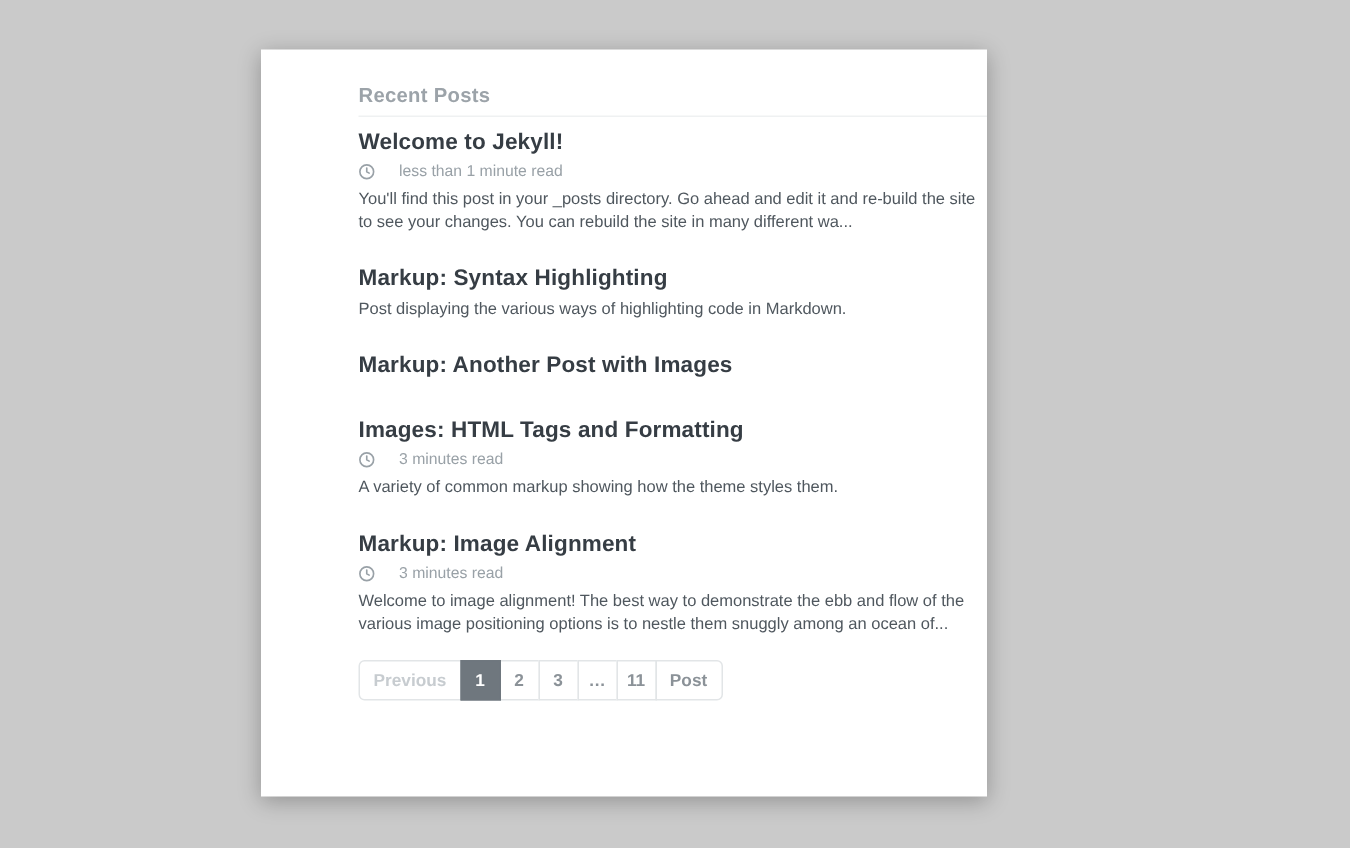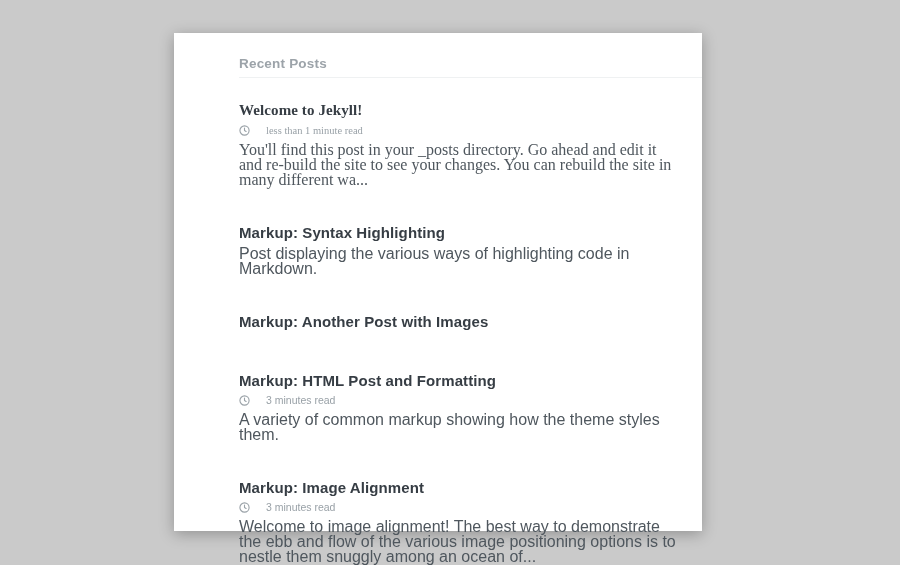--- a/index.html
+++ b/index.html
@@ -7,37 +7,37 @@
   body {
     background: #cacaca;
     font-family: "Liberation Sans", "DejaVu Sans", sans-serif;
     position: relative;
     overflow: hidden;
   }
   .page-card {
     position: absolute;
     left: 174px;
     top: 33px;
-    width: 528px;
+    width: 484px;
     height: 498px;
     background: #ffffff;
     box-shadow: 0 3px 14px rgba(0,0,0,0.28);
     padding: 22px 0 0 65px;
   }
   .archive-title {
     font-size: 13.5px;
     font-weight: 700;
     color: #9ca3a9;
     letter-spacing: 0.2px;
     line-height: 17px;
     padding-bottom: 5px;
     border-bottom: 1px solid #eff1f2;
   }
-  .post-item { max-width: 445px; margin-top: 36px; }
-  .post-item:first-of-type { margin-top: 23px; font-family: Liberation Serif, serif; }
+  .post-item { max-width: 445px; margin-top: 20px; }
+  .post-item:first-of-type { margin-top: 7px; }
   .post-title {
     display: inline-block;
     font-size: 15px;
     font-weight: 700;
     color: #363d44;
     line-height: 19px;
     letter-spacing: 0.1px;
     text-decoration: none;
     margin-bottom: 4px;
     cursor: pointer;
@@ -46,21 +46,21 @@
     display: flex;
     align-items: center;
     gap: 16px;
     font-size: 10.5px;
     color: #99a1a7;
     line-height: 13px;
     margin-bottom: 5px;
   }
   .clock-icon { display: inline-flex; color: #99a1a7; }
   .post-excerpt {
-    font-size: 16px;
+    font-size: 11px;
     line-height: 15px;
     color: #4f575e;
     max-width: 440px;
   }
   .pagination {
     display: inline-flex;
     margin-top: 16px;
   }
   .pg-btn {
     display: flex;
@@ -118,21 +118,21 @@
     <p class="post-excerpt">Post displaying the various ways of highlighting code in Markdown.</p>
   </article>
 
   
   <article class="post-item">
     <a class="post-title">Markup: Another Post with Images</a>
   </article>
 
   
   <article class="post-item">
-    <a class="post-title">Markup: HTML Post and Formatting</a>
+    <a class="post-title">Images: HTML Tags and Formatting</a>
     <p class="post-meta">
       <span class="clock-icon">
         <svg width="11" height="11" viewBox="0 0 24 24">
             <circle cx="12" cy="12" r="10" fill="none" stroke="currentColor" stroke-width="2.4"></circle>
             <path d="M12 6.5 L12 12 L15.5 14" fill="none" stroke="currentColor" stroke-width="2.4" stroke-linecap="round" stroke-linejoin="round"></path>
           </svg>
       </span>
       <span>3 minutes read</span>
     </p>
     <p class="post-excerpt">A variety of common markup showing how the theme styles them.</p>

